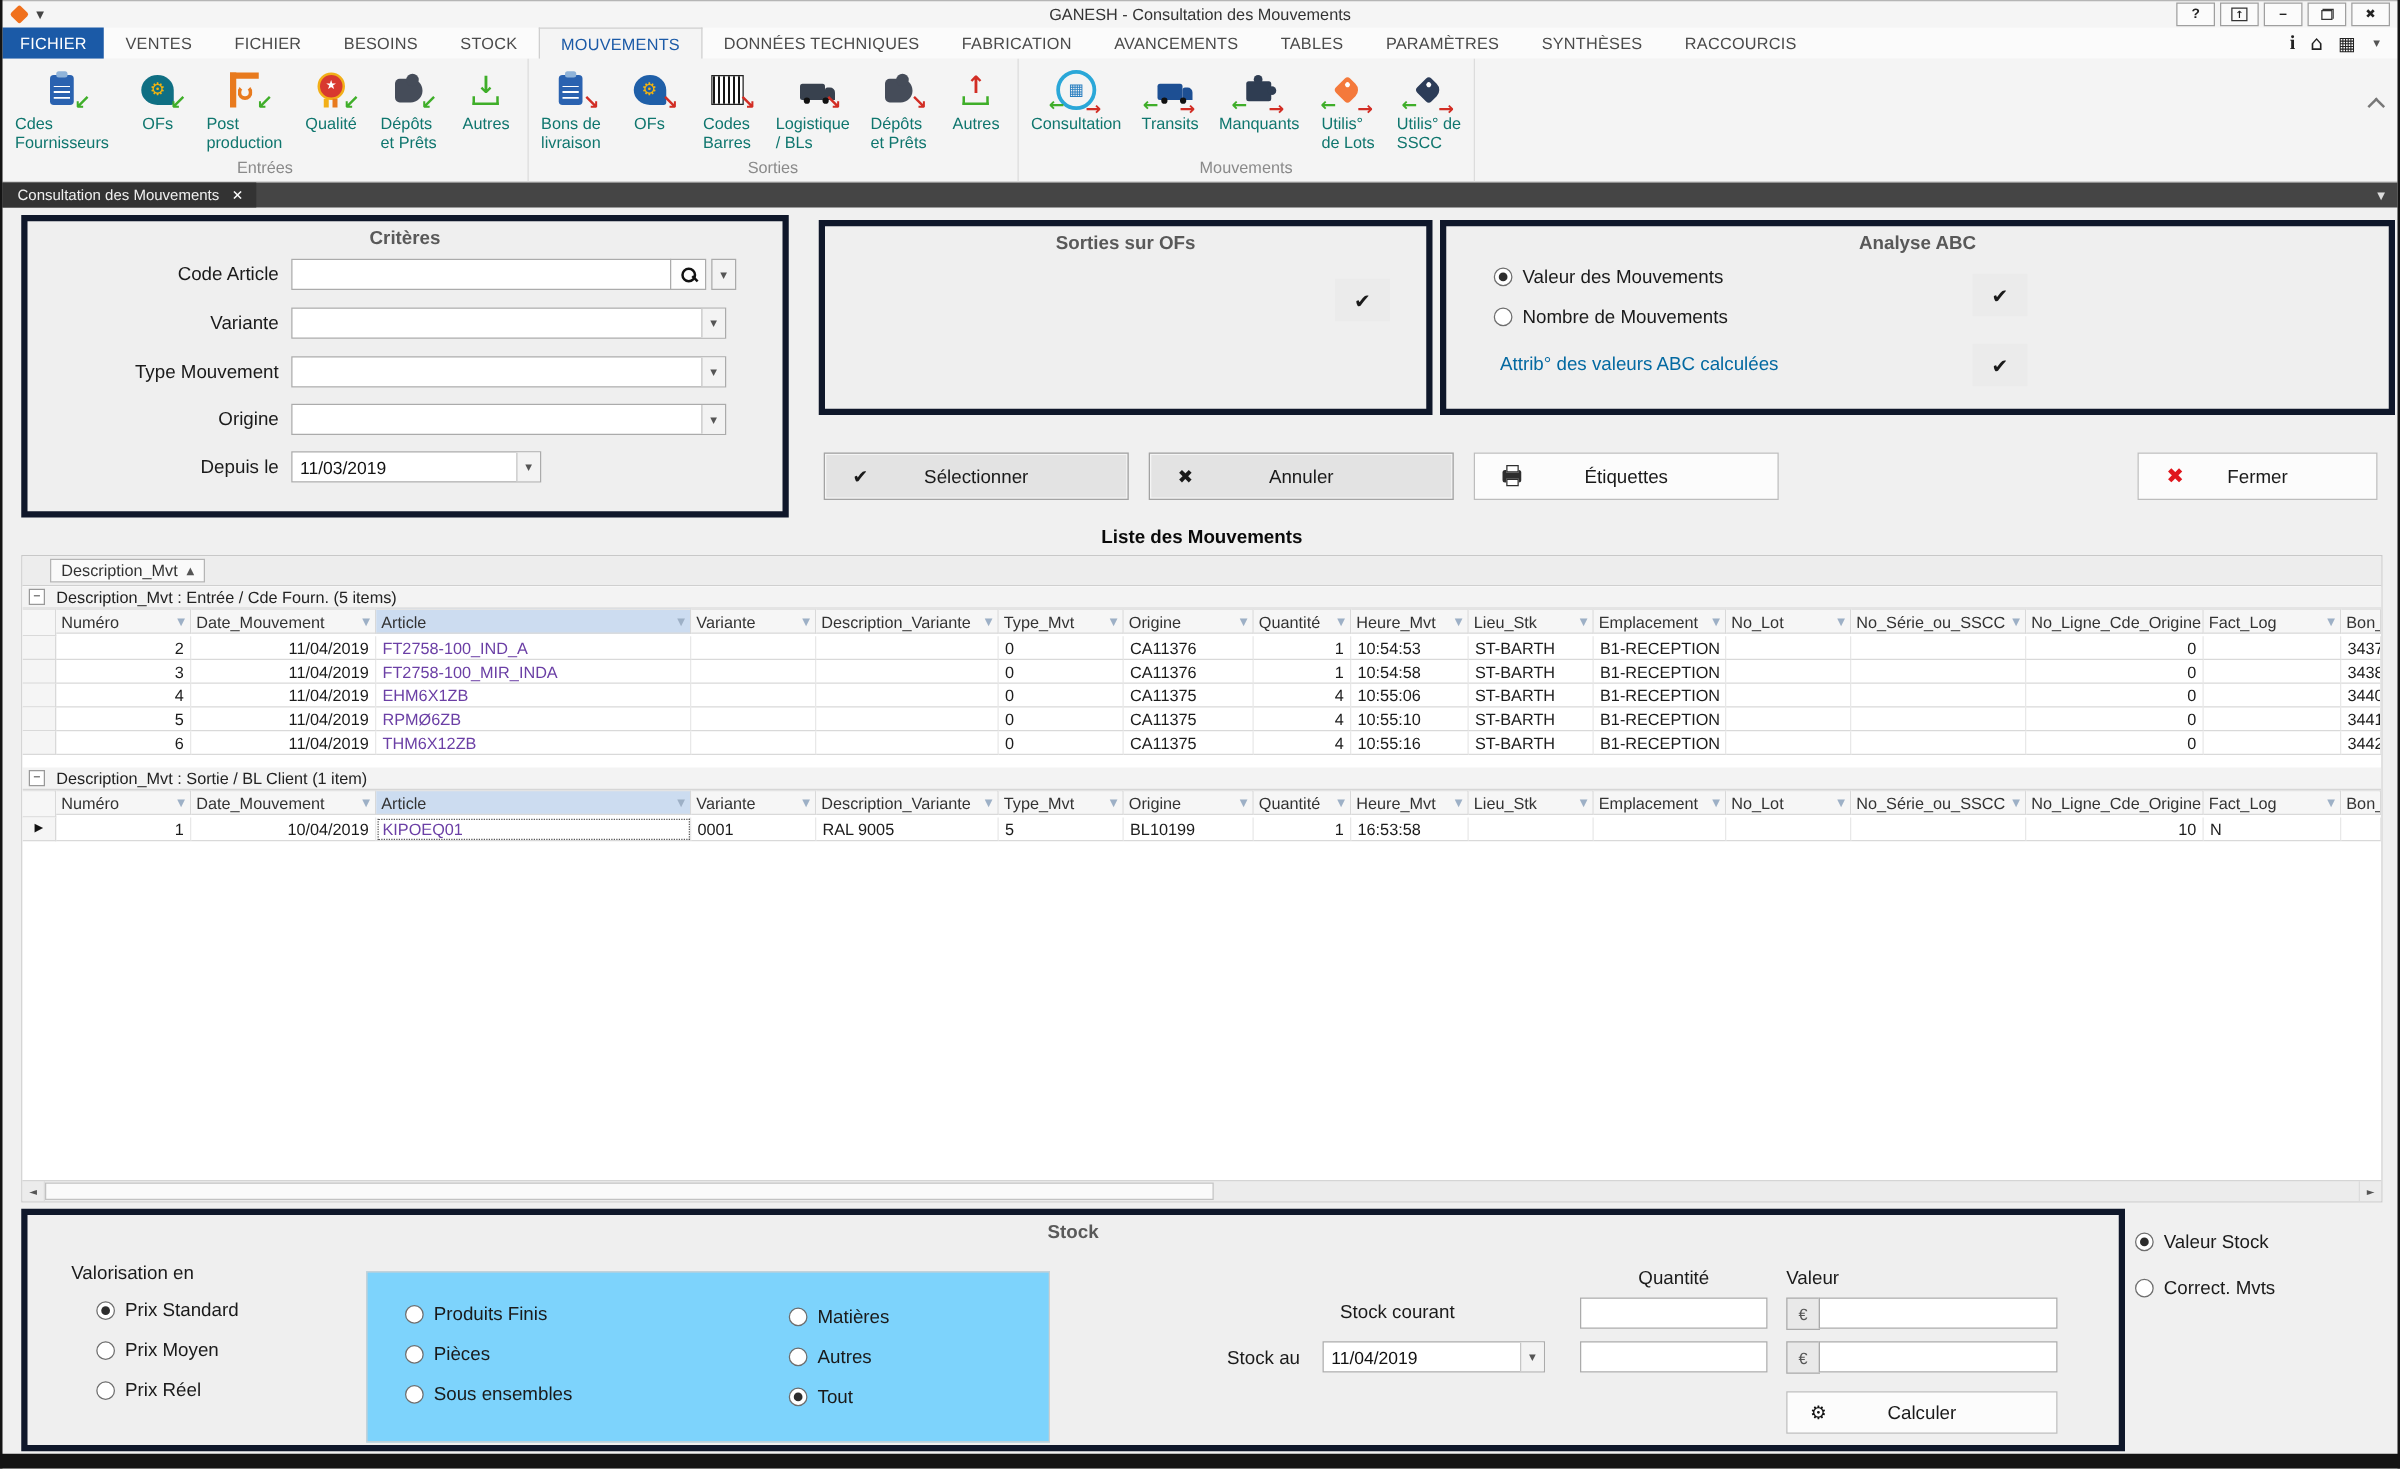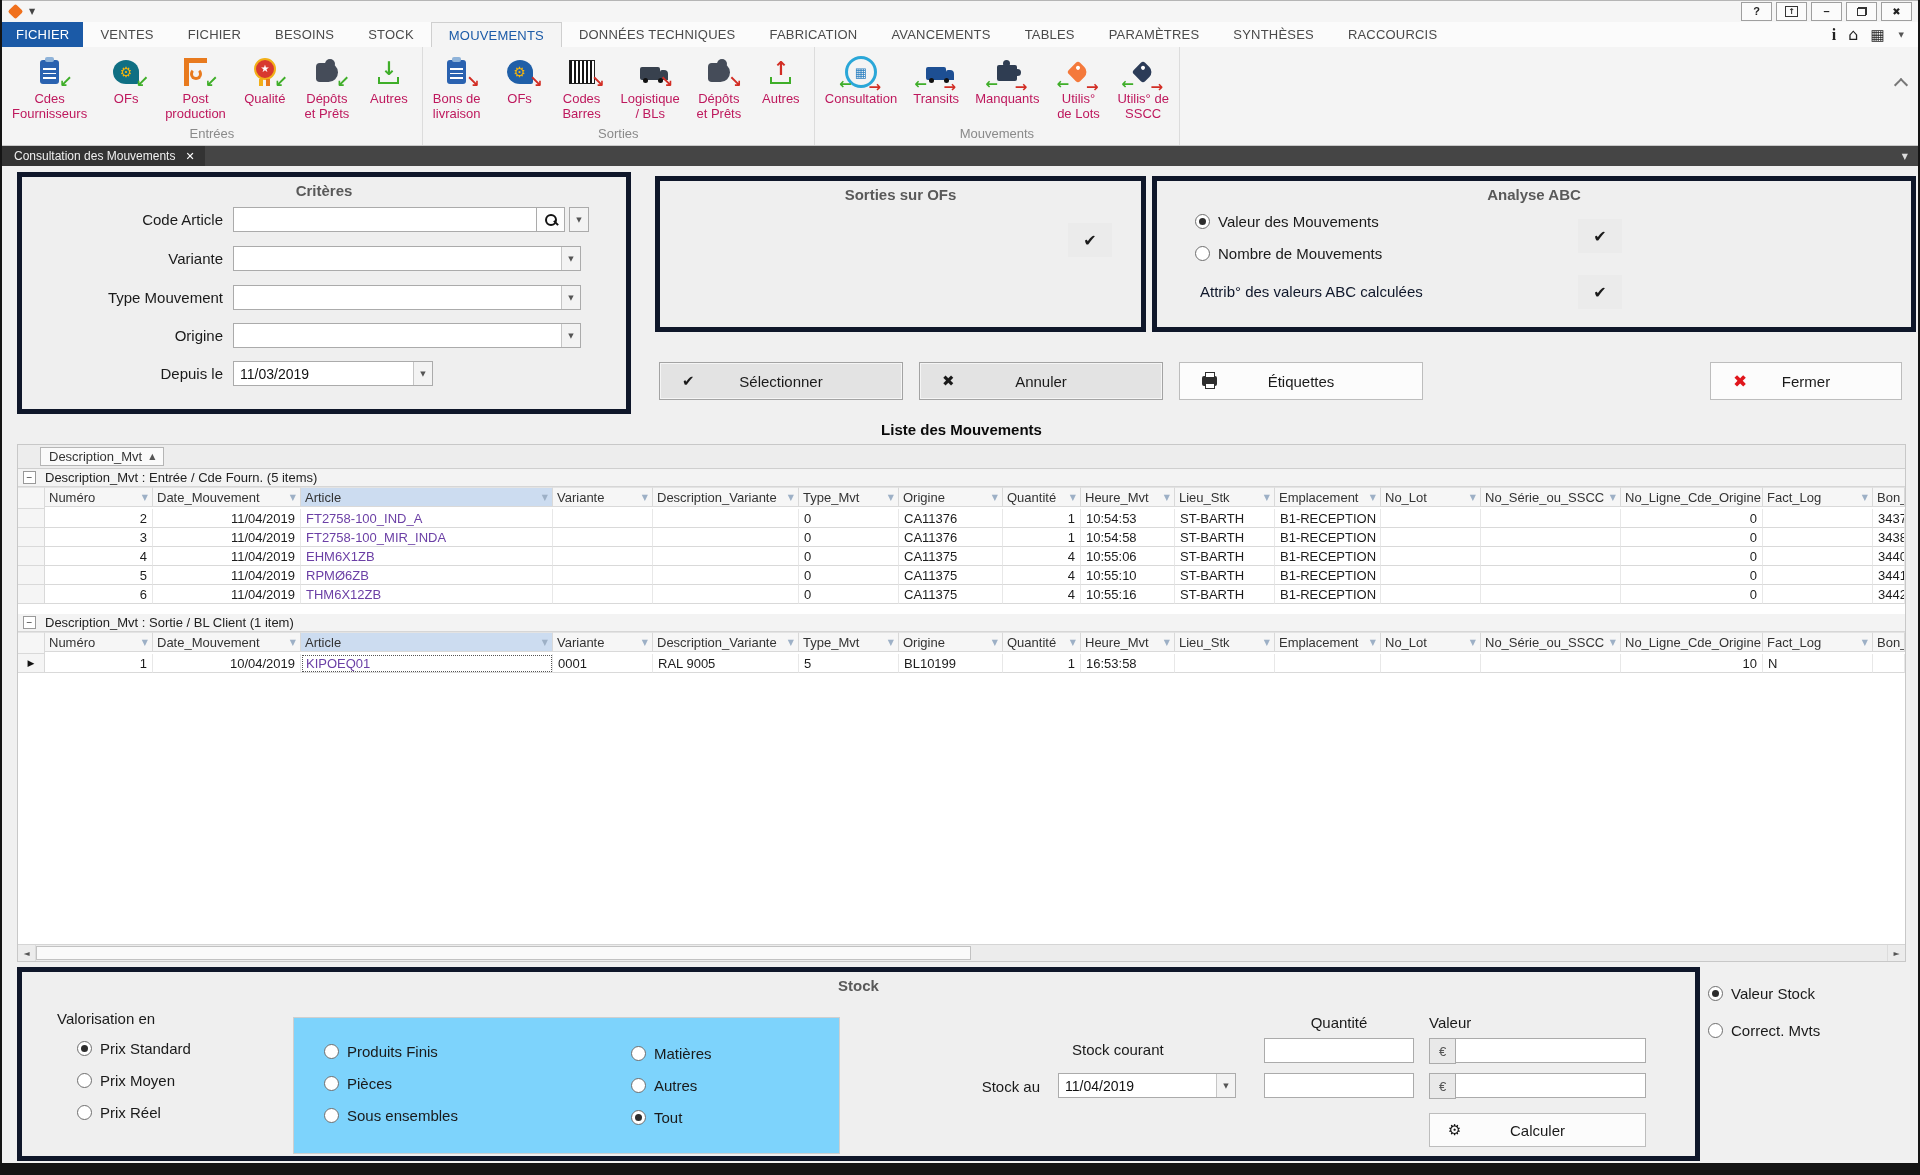--- a/index.html
+++ b/index.html
@@ -34,21 +34,21 @@
   .mi-home{font-size:16px;color:#222;}
   .mi-calc{font-size:15px;color:#222;}
   .caret-s{font-size:7px;color:#555;margin-left:2px;}
 
   
   .ribbon{position:absolute;left:2px;right:2px;top:47px;height:98px;background:#f4f4f4;border-bottom:1px solid #c9c9c9;display:flex;}
   .rgroup{display:flex;flex-direction:column;border-right:1px solid #dcdcdc;padding:0 2px;}
   .ritems{display:flex;flex:1;align-items:flex-start;padding-top:8px;}
   .rglabel{text-align:center;font-size:13px;color:#8a8a8a;padding:2px 0 4px;}
   .ribitem{display:flex;flex-direction:column;align-items:center;padding:2px 8px;min-width:46px;cursor:default;}
-  .riblabel{font-size:13px;line-height:15px;color:#be185d;text-align:center;white-space:pre-line;margin-top:4px;}
+  .riblabel{font-size:13px;line-height:15px;color:#0f766e;white-space:pre-line;margin-top:4px;}
   .ribicon{position:relative;width:34px;height:30px;display:flex;align-items:center;justify-content:center;}
   .arr{position:absolute;font-family:"DejaVu Sans",sans-serif;font-weight:bold;line-height:1;pointer-events:none;}
   .arr.in{right:-6px;bottom:-3px;color:#3fae29;font-size:16px;}
   .arr.out{right:-6px;bottom:-3px;color:#d22d24;font-size:16px;}
   .arr.l{left:-5px;bottom:-5px;color:#3fae29;font-size:15px;}
   .arr.r{right:-3px;bottom:-8px;color:#d22d24;font-size:15px;}
   .rib-collapse{position:absolute;right:14px;top:80px;width:8px;height:8px;border-top:2px solid #777;border-left:2px solid #777;transform:rotate(45deg);}
   .b-clip{width:19px;height:24px;background:#2a62b0;border-radius:3px;position:relative;}
   .b-clip::before{content:"";position:absolute;top:-3px;left:5px;width:9px;height:5px;background:#8fb3d9;border-radius:2px;}
   .b-clip::after{content:"";position:absolute;top:6px;left:3px;right:3px;height:13px;background:repeating-linear-gradient(0deg,#fff 0 1.5px,transparent 1.5px 4.5px);}
@@ -146,20 +146,21 @@
 </style>
 </head>
 <body>
 
 <div class="app">
   <div class="edge-t"></div>
 
   <div class="titlebar">
     <span class="applogo"></span>
     <span class="qa-caret ico">▼</span>
+    <div class="titletext">GANESH - Consultation des Mouvements</div>
     <div class="winbtns">
       <div class="winbtn">?</div>
       <div class="winbtn">
           <span class="wb-maxarrow ico">↑</span>
         </div>
       <div class="winbtn">–</div>
       <div class="winbtn">
           <span class="wb-restore">
             <i class="b1"></i>
             <i class="b2"></i>
@@ -418,21 +419,21 @@
           <span>Valeur des Mouvements</span>
         </div>
         <div class="radio" style="left: 38px; top: 64px;">
           <span class="rb"></span>
           <span>Nombre de Mouvements</span>
         </div>
       </div>
     <div class="checkbtn" style="left:421px;top:38px;">
         <span class="ico">✔</span>
       </div>
-    <div class="abs" style="left:43px;top:102px;font-size:15px;color:#0f172a;">Attrib° des valeurs ABC calculées</div>
+    <div class="abs" style="left:43px;top:102px;font-size:15px;color:#0369a1;">Attrib° des valeurs ABC calculées</div>
     <div class="checkbtn" style="left:421px;top:94px;">
         <span class="ico">✔</span>
       </div>
   </div>
 
   <div class="actbtn gray" style="left:659px;top:362px;width:244px;">
     <span class="bicon ico">✔</span>
     <span>Sélectionner</span>
     </div>
   <div class="actbtn gray" style="left:919px;top:362px;width:244px;">

